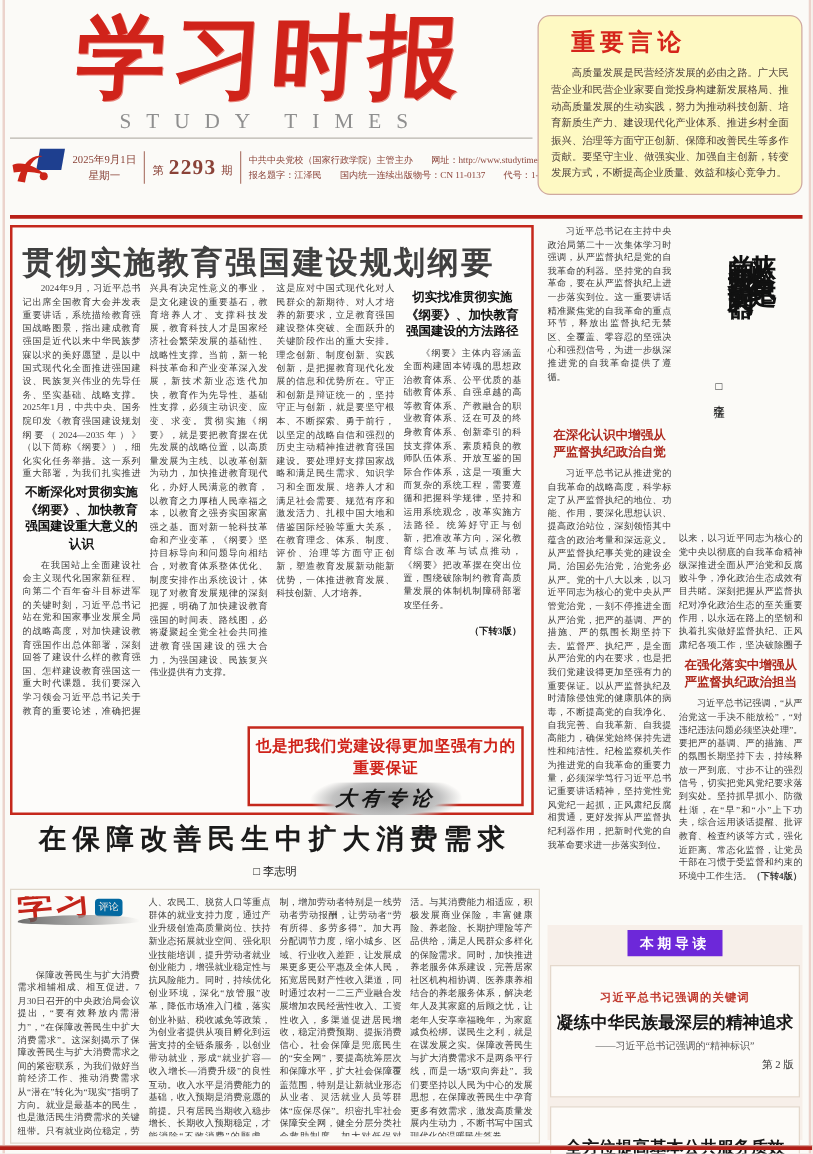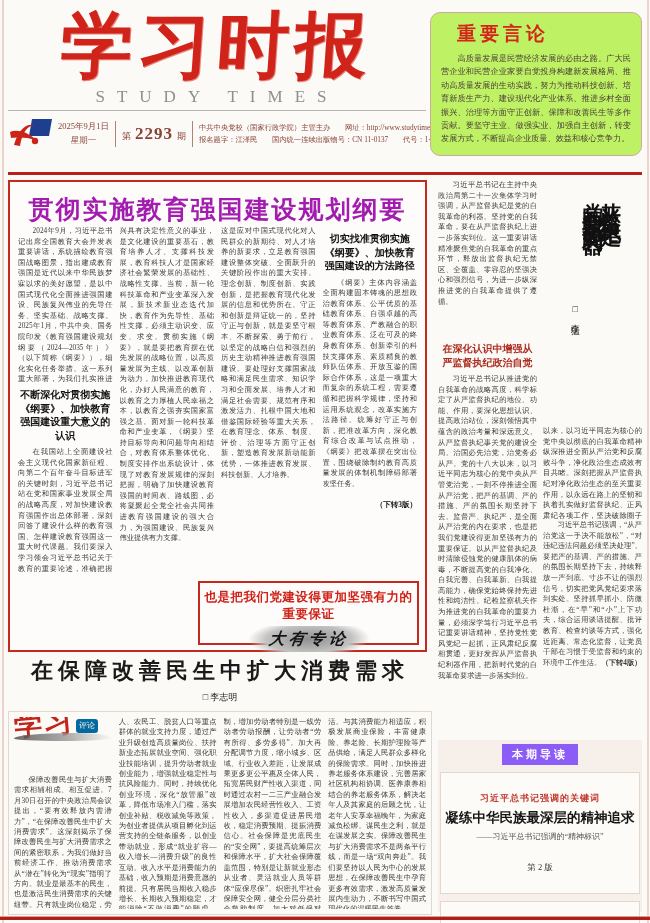--- a/index.html
+++ b/index.html
@@ -17,32 +17,32 @@
             padding-bottom:3px;border-bottom:1px solid #b9b5ae;font-family:"Liberation Serif",serif;}
   .info-bar{display:flex;align-items:center;margin-top:5px;color:#8a4238;}
   .vsep{width:1px;height:26px;background:#b28074;margin:0 6px;flex:none;}
   .date-block{font-size:8.5px;line-height:1.6;text-align:center;flex:none;margin-left:4px;}
   .issue{flex:none;white-space:nowrap;}
   .issue .sm{font-size:9px;}
   .issue .num{font-size:17px;font-weight:bold;letter-spacing:1px;}
   .publisher{font-size:7.3px;line-height:1.7;white-space:nowrap;}
 
   .quotes-box{position:absolute;right:0;top:8px;width:212px;height:144px;border:1px solid #cfa9a0;
-              border-radius:10px;background:#bef264;padding:6px 10px;box-sizing:border-box;}
+              border-radius:10px;background:#fef9c3;padding:6px 10px;box-sizing:border-box;}
   .quotes-title{color:#d5251b;font-weight:bold;font-size:19px;letter-spacing:4px;margin:2px 0 5px 16px;}
   .quotes-body{font-size:8.2px;line-height:13.4px;text-align:justify;color:#4a3d39;text-indent:2em;}
 
   .rule-top{position:absolute;left:8px;top:172px;width:634px;height:3px;background:#b92019;}
   .rule-bottom{position:absolute;left:0;top:916px;width:650px;height:3px;background:#b21f18;border-top:1px solid #d89e96;}
 
   
   .main-box{position:absolute;left:8px;top:180px;width:419px;height:472px;border:2px solid #c5281c;
             background:#fdfcfa;padding:6px 8px;box-sizing:border-box;}
   .m-head1{text-align:center;font-size:25px;font-weight:bold;letter-spacing:9px;color:#1c1c1c;margin-top:4px;}
-  .m-head2{text-align:center;font-size:25px;font-weight:bold;letter-spacing:2px;color:#a21caf;margin-top:5px;}
+  .m-head2{font-size:25px;font-weight:bold;letter-spacing:2px;color:#404040;margin-top:5px;}
   .m-byline{text-align:center;font-size:9.5px;letter-spacing:1px;color:#222;margin:9px 0 7px;}
   .m-cols{display:flex;gap:7px;height:348px;overflow:hidden;}
   .m-col{flex:1;font-size:7.3px;line-height:10.6px;text-align:justify;color:#3b3b3b;overflow:hidden;}
   .body-p{margin:0;text-indent:2em;}
   .clip{overflow:hidden;}
   .h156{height:156px}.h152{height:146px}.h225{height:220px}.h94{height:94px}.h174{height:174px}.h358{height:358px}
   .m-sub{font-weight:bold;font-size:10px;line-height:13.5px;text-align:center;color:#101010;margin:6px 0 5px;}
   .cont-line{text-align:right;font-weight:bold;font-size:7.5px;margin-top:2px;color:#111;}
   .banner{position:absolute;left:188px;right:6px;bottom:5px;height:64px;border:2px solid #c5281c;
           background:#fdfcfa;text-align:center;padding-top:6px;box-sizing:border-box;}
@@ -68,27 +68,27 @@
   .b-cols{display:flex;gap:7px;margin-top:7px;height:192px;overflow:hidden;border:1px solid #e0d8cc;padding:5px;}
   .b-col{flex:1;font-size:7.3px;line-height:10.4px;text-align:justify;color:#3b3b3b;overflow:hidden;}
   .xuexi-logo{height:52px;position:relative;margin:2px 0 4px;}
   .xl-main{color:#c3241a;font-size:28px;font-weight:bold;letter-spacing:2px;display:inline-block;transform:rotate(-5deg);}
   .xl-seal{background:#0369a1;color:#f0ece6;font-size:8px;padding:2px 3px;border-radius:3px;margin-left:2px;vertical-align:top;display:inline-block;}
   .xl-stroke{height:8px;margin-top:-3px;opacity:.8;border-radius:60% 40% 50% 50%/70% 60% 40% 30%;
              background:linear-gradient(90deg,#4a4a4a,#9a9a9a 55%,rgba(150,150,150,0));}
 
   
   .guide{position:absolute;left:438px;top:740px;width:204px;height:172px;background:#f7efe9;padding:2px;box-sizing:border-box;}
-  .guide-badge{display:inline-block;background:#8b5cf6;color:#fff;font-weight:bold;font-size:11px;
+  .guide-badge{display:inline-block;background:#6d28d9;color:#fff;font-weight:bold;font-size:11px;
                letter-spacing:3px;padding:3px 10px;margin:2px 0 0 62px;}
   .guide-item{background:#fdfbf8;border:1px solid #e4d8cc;margin-top:7px;text-align:center;padding:19px 4px;}
   .gi-kicker{color:#c0392e;font-size:9px;font-weight:bold;letter-spacing:1px;}
   .gi-title{font-size:13.5px;font-weight:bold;color:#161616;margin-top:4px;}
   .gi-sub{font-size:8px;color:#555;margin-top:4px;}
-  .gi-page{font-size:8.5px;color:#333;margin-top:20px;}
+  .gi-page{font-size:8.5px;color:#333;margin-top:4px;text-align:right;}
 </style>
 </head>
 <body>
 
 <div class="page">
   <div class="edge left"></div>
   <div class="edge right"></div>
 
   <div class="header">
     <div class="masthead">
@@ -161,20 +161,21 @@
       <div class="r-sub">在深化认识中增强从严监督执纪政治自觉</div>
       <p class="body-p clip h358">习近平总书记从推进党的自我革命的战略高度，科学标定了从严监督执纪的地位、功能、作用，要深化思想认识、提高政治站位，深刻领悟其中蕴含的政治考量和深远意义。从严监督执纪事关党的建设全局。治国必先治党，治党务必从严。党的十八大以来，以习近平同志为核心的党中央从严管党治党，一刻不停推进全面从严治党，把严的基调、严的措施、严的氛围长期坚持下去。监督严、执纪严，是全面从严治党的内在要求，也是把我们党建设得更加坚强有力的重要保证。以从严监督执纪及时清除侵蚀党的健康肌体的病毒，不断提高党的自我净化、自我完善、自我革新、自我提高能力，确保党始终保持先进性和纯洁性。纪检监察机关作为推进党的自我革命的重要力量，必须深学笃行习近平总书记重要讲话精神，坚持党性党风党纪一起抓，正风肃纪反腐相贯通，更好发挥从严监督执纪利器作用，把新时代党的自我革命要求进一步落实到位。</p>
     </div>
     <div class="r-col">
       <div class="vtitle-wrap">
         <span class="v-author">□李猛</span>
         <span class="v-main">党的自我革命的利器</span>
         <span class="v-main">从严监督执纪是</span>
       </div>
       <p class="body-p clip h94" style="text-indent:0;">以来，以习近平同志为核心的党中央以彻底的自我革命精神纵深推进全面从严治党和反腐败斗争，净化政治生态成效有目共睹。深刻把握从严监督执纪对净化政治生态的至关重要作用，以永远在路上的坚韧和执着扎实做好监督执纪、正风肃纪各项工作，坚决破除圈子文化、关系网、潜规则，推动政治生态源头治理、深度治理、全面治理，为强国建设、民族复兴伟业提供坚强保障。</p>
+      <div class="r-sub">在强化落实中增强从严监督执纪政治担当</div>
       <p class="body-p clip h174"><span>习近平总书记强调，“从严治党这一手决不能放松”，“对违纪违法问题必须坚决处理”。要把严的基调、严的措施、严的氛围长期坚持下去，持续释放一严到底、寸步不让的强烈信号，切实把党风党纪要求落到实处。坚持抓早抓小、防微杜渐，在“早”和“小”上下功夫，综合运用谈话提醒、批评教育、检查约谈等方式，强化近距离、常态化监督，让党员干部在习惯于受监督和约束的环境中工作生活。</span><span class="cont">（下转4版）</span></p>
     </div>
   </div>
 
   <div class="bottom-article">
     <div class="b-head">在保障改善民生中扩大消费需求</div>
     <div class="b-byline">□ 李志明</div>
     <div class="b-cols">
       <div class="b-col">
         <div class="xuexi-logo">

